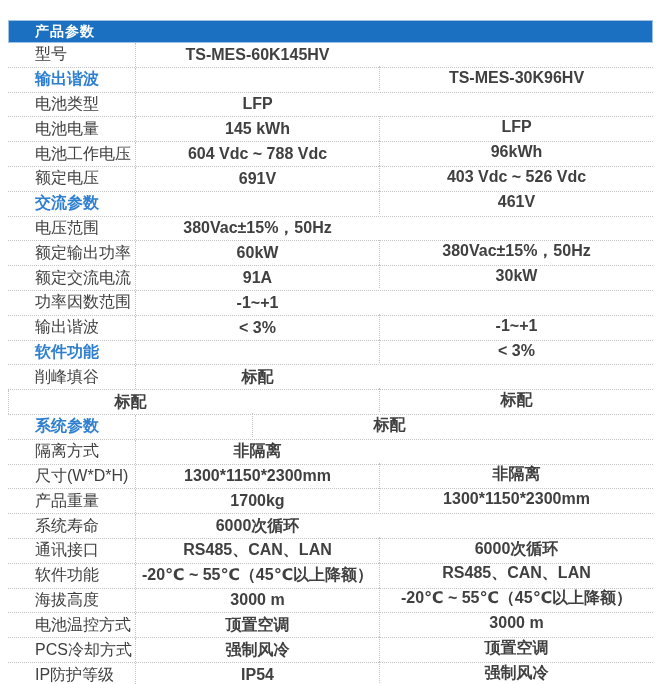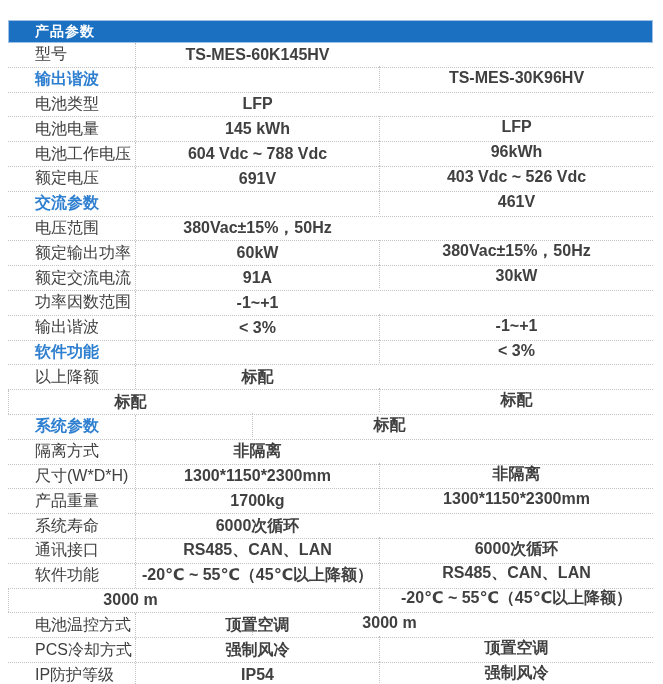--- a/index.html
+++ b/index.html
@@ -137,21 +137,21 @@
       <div class="row">
         <div class="cell label">输出谐波</div>
         <div class="cell value v1">&lt; 3%</div>
         <div class="cell value v2">&lt; 3%</div>
       </div>
       <div class="row section">
         <div class="cell label">软件功能</div>
         <div class="cell merged"></div>
       </div>
       <div class="row">
-        <div class="cell label">以上降额</div>
+        <div class="cell label">削峰填谷</div>
         <div class="cell value v1">标配</div>
         <div class="cell value v2">标配</div>
       </div>
       <div class="row">
         <div class="cell value v1">标配</div>
         <div class="cell value v2">标配</div>
       </div>
       <div class="row section">
         <div class="cell label">系统参数</div>
         <div class="cell merged"></div>
@@ -179,20 +179,21 @@
         <div class="cell label">通讯接口</div>
         <div class="cell value v1">RS485、CAN、LAN</div>
         <div class="cell value v2">RS485、CAN、LAN</div>
       </div>
       <div class="row">
         <div class="cell label">软件功能</div>
         <div class="cell value v1">-20℃ ~ 55℃（45℃以上降额）</div>
         <div class="cell value v2">-20℃ ~ 55℃（45℃以上降额）</div>
       </div>
       <div class="row">
+        <div class="cell label">海拔高度</div>
         <div class="cell value v1">3000 m</div>
         <div class="cell value v2">3000 m</div>
       </div>
       <div class="row">
         <div class="cell label">电池温控方式</div>
         <div class="cell value v1">顶置空调</div>
         <div class="cell value v2">顶置空调</div>
       </div>
       <div class="row">
         <div class="cell label">PCS冷却方式</div>

